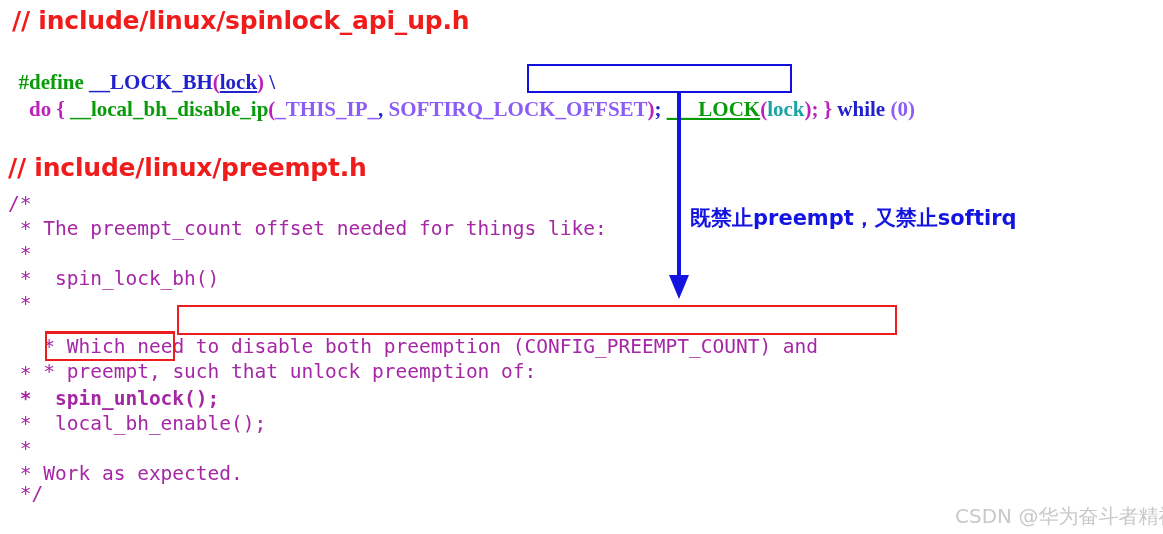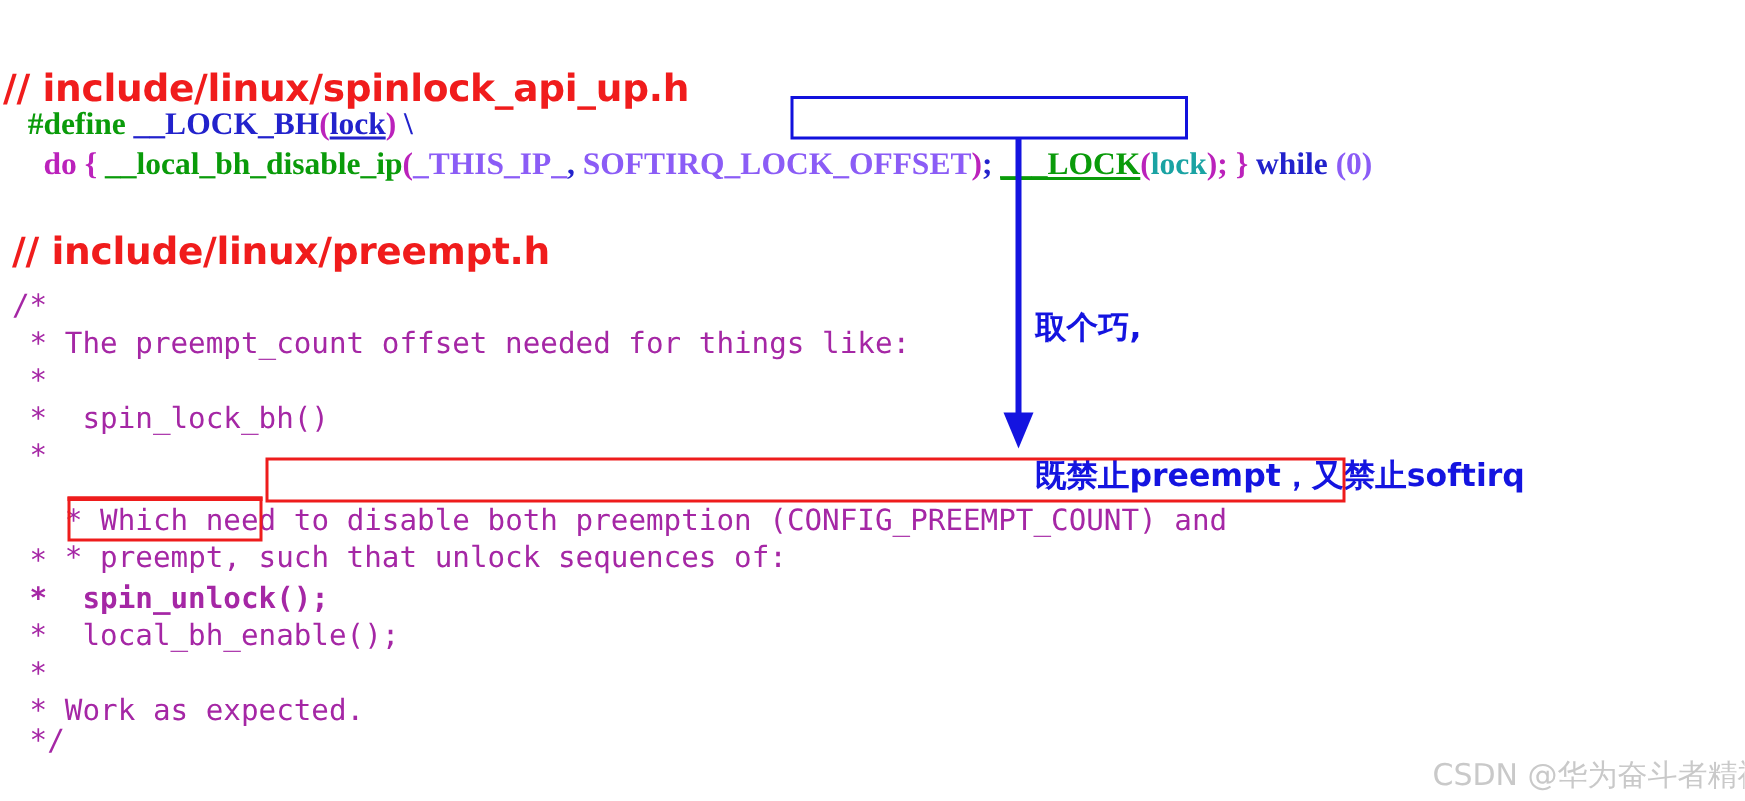--- a/index.html
+++ b/index.html
@@ -89,56 +89,55 @@
     position: absolute;
     font-family: "DejaVu Sans", "Liberation Sans", sans-serif;
     font-size: 20px;
     color: #c9c9c9;
     white-space: pre;
   }
 </style>
 </head>
 <body>
 
-<div class="abs file-title" style="left:2px; top:6px;margin-top:38px;">// include/linux/spinlock_api_up.h</div>
+<div class="abs file-title" style="left:12px; top:6px;">// include/linux/spinlock_api_up.h</div>
 
 <div class="abs code" style="left:8px; top:45px;">
   <span class="t-green">#define</span><span> </span><span class="t-blue">__LOCK_BH</span><span class="t-magenta">(</span><span class="t-blue u">lock</span><span class="t-magenta">)</span><span> </span><span class="t-blue">\</span>
 </div>
 
 <div class="abs code" style="left:8px; top:72px;">
   <span>  </span><span class="t-magenta">do</span><span> </span><span class="t-magenta">{</span><span> </span><span class="t-green">__local_bh_disable_ip</span><span class="t-magenta">(</span><span class="t-red">_THIS_IP_</span><span class="t-blue">,</span><span> </span><span class="t-red">SOFTIRQ_LOCK_OFFSET</span><span class="t-magenta">)</span><span class="t-blue">;</span><span> </span><span class="t-green u">___LOCK</span><span class="t-magenta">(</span><span class="t-teal">lock</span><span class="t-magenta">)</span><span class="t-magenta">;</span><span> </span><span class="t-magenta">}</span><span> </span><span class="t-blue">while</span><span> </span><span class="t-red">(0)</span>
 </div>
 
 <div class="box-blue" style="left:527px; top:64px; width:265px; height:29px;"></div>
 
 <svg class="arrow" style="left:664px; top:92px;" width="30" height="212" viewBox="0 0 30 212">
   <line x1="15" y1="0" x2="15" y2="192" stroke="#1414e0" stroke-width="4"></line>
   <polygon points="15,207 5,183 25,183" fill="#1414e0"></polygon>
 </svg>
 
 <div class="cn-note" style="left:690px; top:136px;">
-  <div>取个巧,</div>
   <div>既禁止preempt，又禁止softirq</div>
 </div>
 
 <div class="abs file-title" style="left:8px; top:153px;text-align:right;">// include/linux/preempt.h</div>
 
 <div class="abs comment" style="left:8px; top:192px;">/*</div>
 <div class="abs comment" style="left:8px; top:217px;"> * The preempt_count offset needed for things like:</div>
 <div class="abs comment" style="left:8px; top:242px;"> *</div>
 <div class="abs comment" style="left:8px; top:267px;"> *  spin_lock_bh()</div>
 <div class="abs comment" style="left:8px; top:292px;"> *</div>
 
 <div class="abs comment" style="left:8px; top:312px;">
   <span> * </span><span>Which need to </span><span>disable both preemption (CONFIG_PREEMPT_COUNT) and</span>
 </div>
 
 <div class="abs comment" style="left:8px; top:337px;">
-  <span> * </span><span>preempt,</span><span> such that unlock sequences of:</span>
+  <span> * </span><span>preempt,</span><span> such that unlock preemption of:</span>
 </div>
 
 <div class="abs comment" style="left:8px; top:362px;"> *</div>
 <div class="abs comment" style="left:8px; top:387px;font-weight:bold;"> *  spin_unlock();</div>
 <div class="abs comment" style="left:8px; top:412px;"> *  local_bh_enable();</div>
 <div class="abs comment" style="left:8px; top:437px;"> *</div>
 <div class="abs comment" style="left:8px; top:462px;"> * Work as expected.</div>
 <div class="abs comment" style="left:8px; top:482px;"> */</div>
 
 <div class="underline-red" style="left:45px; top:331px; width:130px;"></div>

